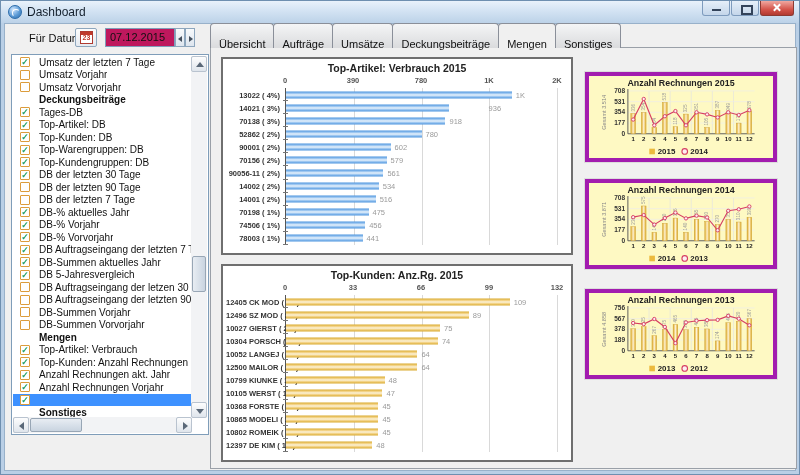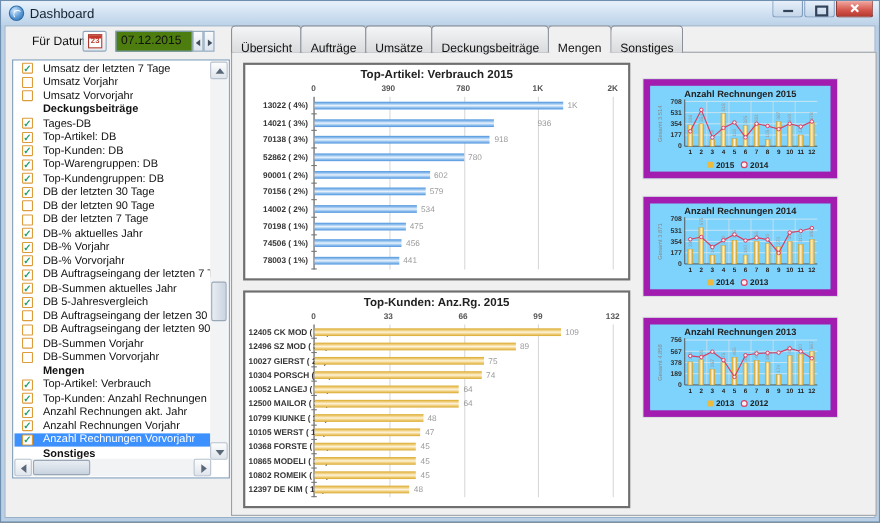--- a/index.html
+++ b/index.html
@@ -27,21 +27,21 @@
   
   .client{position:absolute;left:3px;top:22px;right:3px;bottom:3px;background:#f0f0f0;border:1px solid #98b1ca;}
   
   .toolbar{position:absolute;left:0;top:0;right:0;height:28px;font-size:11px;color:#111;}
   .tb-label{position:absolute;left:8px;top:8px;padding-left:16px;}
   .calbtn{position:absolute;left:70px;top:4px;width:22px;height:19px;border:1px solid #8da6bd;border-radius:2px;
     background:linear-gradient(#fdfdfd,#e4e9ef);}
   .calglyph{position:absolute;left:4px;top:2px;width:13px;height:13px;border:1px solid #b03a30;background:#fff;
     font-size:7px;line-height:11px;text-align:center;color:#c0392b;font-weight:bold;}
   .calglyph::before{content:"";position:absolute;left:0;top:0;right:0;height:3px;background:#c0392b;}
-  .field{position:absolute;top:4px;height:19px;background:#4d7c0f;border:1px solid #7f9db9;font-size:11px;
+  .field{position:absolute;top:4px;height:19px;background:#be185d;border:1px solid #7f9db9;font-size:11px;
     line-height:17px;padding:0 4px;}
   .datefield{left:100px;width:70px;}
   .spinpair{position:absolute;top:4px;height:19px;display:flex;}
   .spinbtn{width:10px;height:19px;border:1px solid #8da6bd;background:linear-gradient(#f8fafc,#dde5ee);position:relative;}
   .spinbtn::after{content:"";position:absolute;top:7px;border-top:3px solid transparent;border-bottom:3px solid transparent;}
   .spin-left::after{left:2px;border-right:4px solid #44505e;}
   .spin-right::after{left:3px;border-left:4px solid #44505e;}
   .countfield{left:208px;width:14px;background:#3399ff;color:#fff;text-align:center;padding:0;}
   
   .listbox{position:absolute;left:6px;top:30px;width:198px;height:381px;background:#fff;border:1px solid #7f9db9;}
@@ -91,21 +91,21 @@
   .hgrid{position:absolute;top:0;bottom:0;width:1px;background:#d9d9d9;}
   .hrow{flex:1 1 auto;position:relative;}
   .hrow::after{content:"";position:absolute;left:-3px;bottom:0;width:5px;height:1px;background:#777;}
   .hlabel{position:absolute;left:-60px;width:54px;top:50%;transform:translateY(-50%);
     text-align:right;font-size:7.5px;font-weight:bold;color:#333;white-space:nowrap;}
   .hbar{position:absolute;left:0;top:50%;transform:translateY(-50%);height:7px;}
   .hbar.blue{background:linear-gradient(180deg,#4a93de 0%,#9cc6f0 28%,#e9f3fc 50%,#9cc6f0 72%,#4a93de 100%);}
   .hbar.gold{background:linear-gradient(180deg,#d9a92c 0%,#f2d285 28%,#fcf3da 50%,#f2d285 72%,#d9a92c 100%);}
   .hval{position:absolute;top:50%;transform:translateY(-50%);font-size:7.5px;color:#9a9a9a;white-space:nowrap;}
   
-  .mini{position:absolute;left:374px;width:176px;height:90px;background:#7dd3fc;border:6px solid #a21caf;
+  .mini{position:absolute;left:374px;width:192px;height:90px;background:#fef9c3;border:4px solid #a21caf;
     box-shadow:0 0 0 1px #dcdcdc;}
   .mini svg{display:block;}
 </style>
 </head>
 <body>
 
 <div id="window">
 
   <div class="titlebar">
     <span class="appicon"></span>
@@ -239,21 +239,20 @@
           <div class="item">
             <span class="cb">✓</span>
             <span class="lbl">Anzahl Rechnungen akt. Jahr</span>
           </div>
           <div class="item">
             <span class="cb">✓</span>
             <span class="lbl">Anzahl Rechnungen Vorjahr</span>
           </div>
           <div class="item sel">
             <span class="cb">✓</span>
-            <span class="lbl">Anzahl Rechnungen Vorvorjahr</span>
           </div>
           <div class="item hdr">
             <span class="lbl">Sonstiges</span>
           </div>
         </div>
       <div class="vscroll">
         <div class="sbtn sb-up"></div>
         <div class="vthumb"></div>
         <div class="sbtn sb-down"></div>
       </div>
@@ -314,23 +313,33 @@
               <span class="hlabel">90001 ( 2%)</span>
               <div class="hbar blue" style="width: 38.5897%;"></div>
               <span class="hval" style="left: calc(38.5897% + 4px);">602</span>
             </div>
             <div class="hrow">
               <span class="hlabel">70156 ( 2%)</span>
               <div class="hbar blue" style="width: 37.1154%;"></div>
               <span class="hval" style="left: calc(37.1154% + 4px);">579</span>
             </div>
             <div class="hrow">
+              <span class="hlabel">90056-11 ( 2%)</span>
+              <div class="hbar blue" style="width: 35.9615%;"></div>
+              <span class="hval" style="left: calc(35.9615% + 4px);">561</span>
+            </div>
+            <div class="hrow">
               <span class="hlabel">14002 ( 2%)</span>
               <div class="hbar blue" style="width: 34.2308%;"></div>
               <span class="hval" style="left: calc(34.2308% + 4px);">534</span>
+            </div>
+            <div class="hrow">
+              <span class="hlabel">14001 ( 2%)</span>
+              <div class="hbar blue" style="width: 33.0769%;"></div>
+              <span class="hval" style="left: calc(33.0769% + 4px);">516</span>
             </div>
             <div class="hrow">
               <span class="hlabel">70198 ( 1%)</span>
               <div class="hbar blue" style="width: 30.4487%;"></div>
               <span class="hval" style="left: calc(30.4487% + 4px);">475</span>
             </div>
             <div class="hrow">
               <span class="hlabel">74506 ( 1%)</span>
               <div class="hbar blue" style="width: 29.2308%;"></div>
               <span class="hval" style="left: calc(29.2308% + 4px);">456</span>

